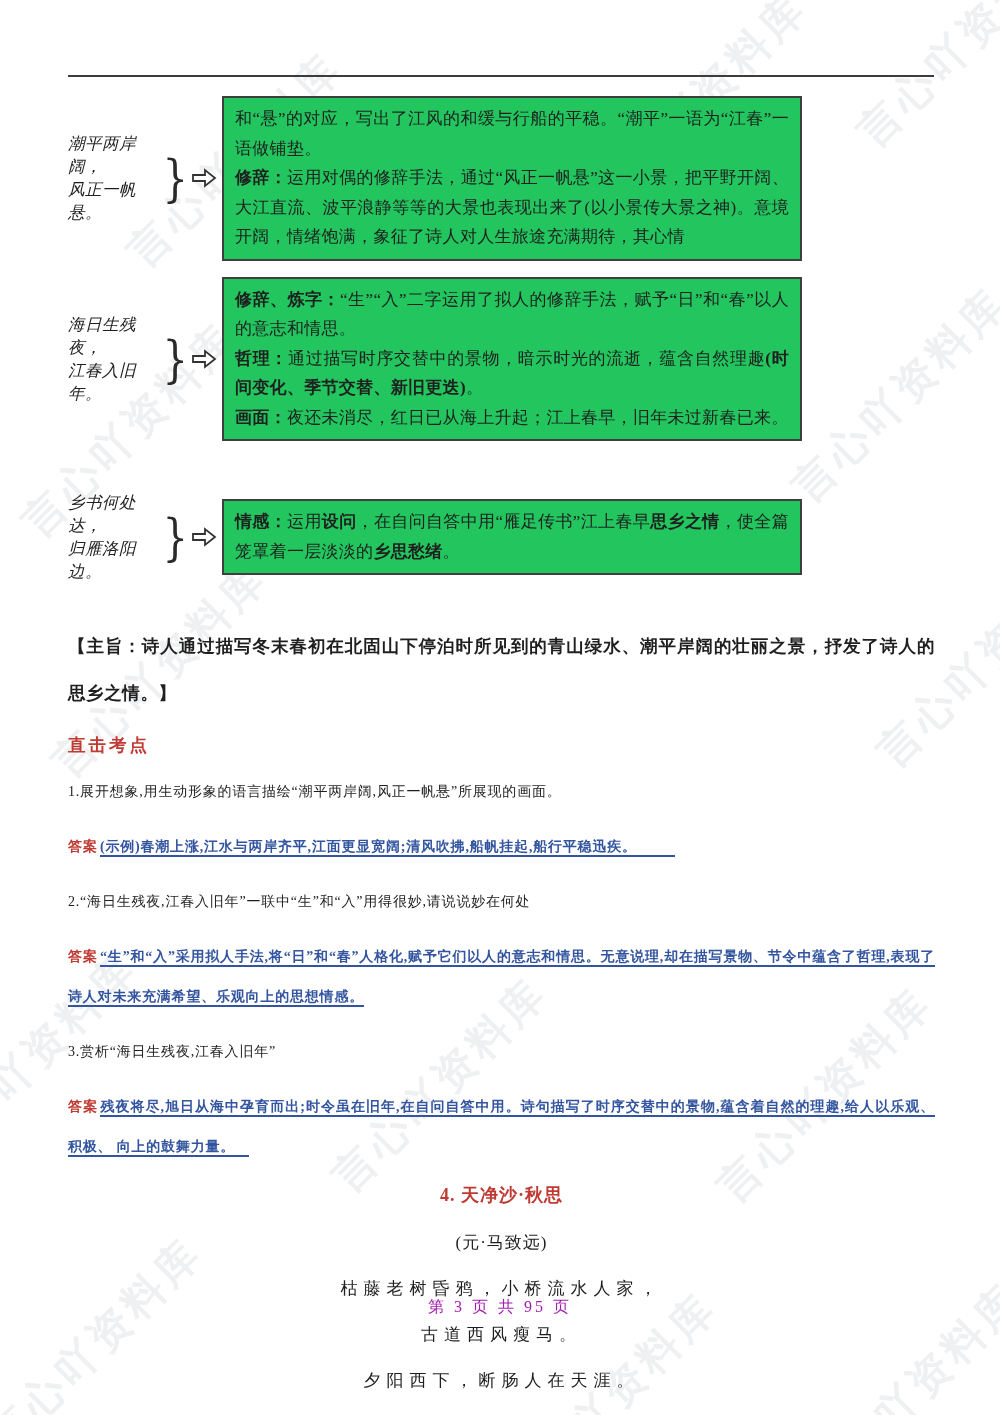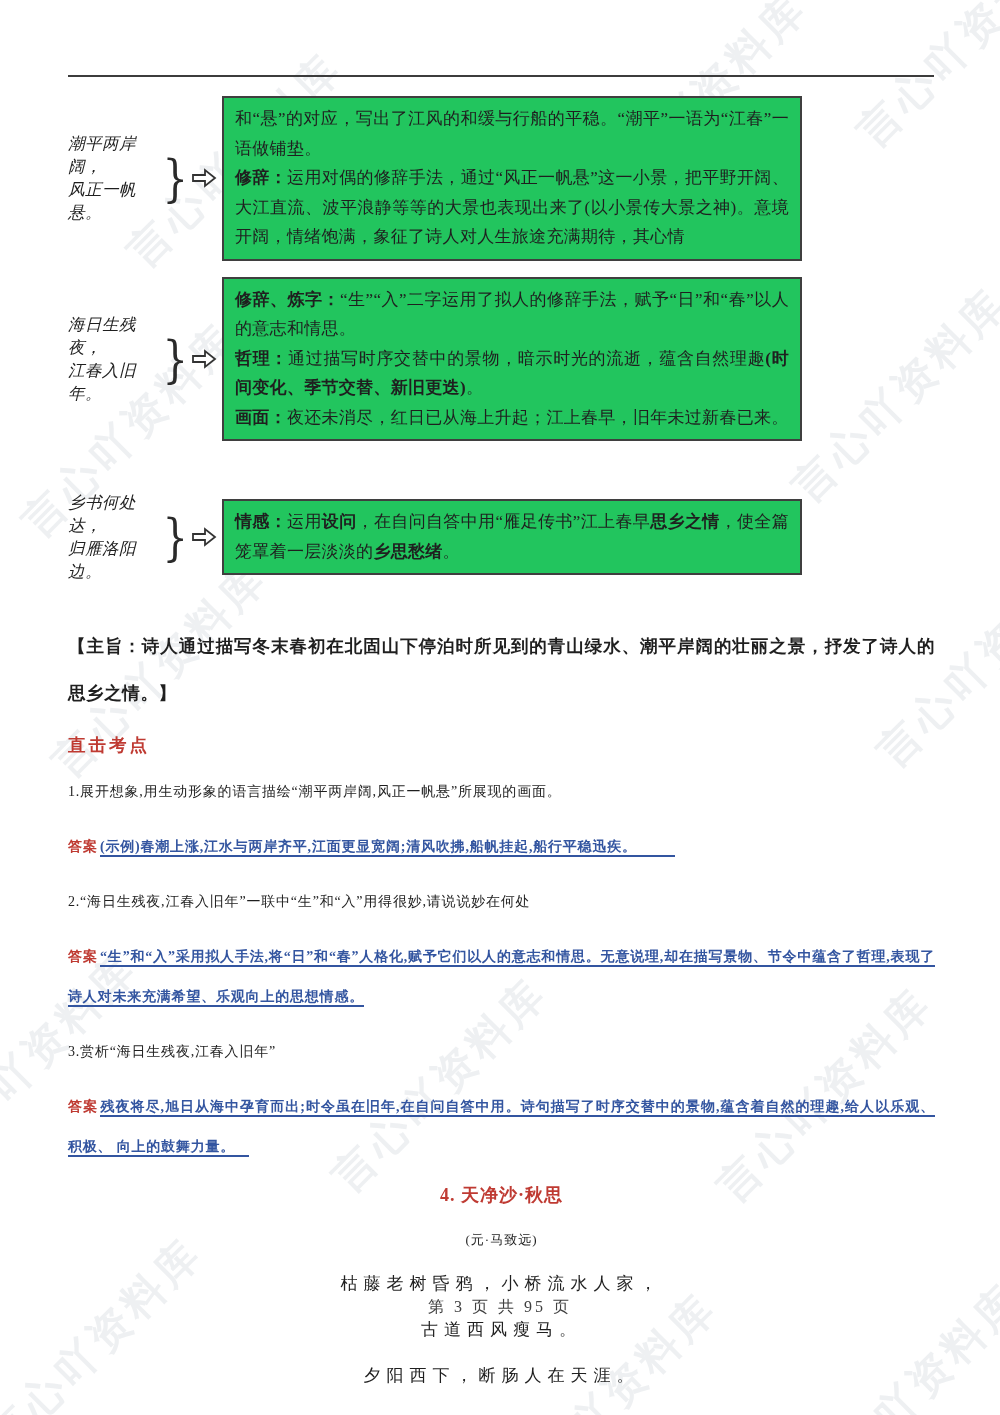--- a/index.html
+++ b/index.html
@@ -68,26 +68,26 @@
     border-bottom:2px solid var(--answer-blue,#3355a0);padding-bottom:1px;
   }
   .pad-xl{padding-right:38px;font-family:Liberation Serif, serif;}
   .pad-sm{padding-right:14px;}
 
   .poem-section{text-align:center;margin-top:16px;}
   .poem-title{
     margin:14px 0 0 0;color:var(--accent-red,#bf3a32);
     font-weight:bold;font-size:18px;letter-spacing:1px;
   }
-  .poem-author{margin:24px 0 16px 0;font-size:13px;letter-spacing:1px;}
+  .poem-author{margin:24px 0 16px 0;font-size:17px;letter-spacing:1px;}
   .poem-line{margin:23px 0 0 0;font-size:17px;letter-spacing:6px;}
 
   .page-footer{
     position:absolute;left:0;right:0;top:1297px;text-align:center;
-    font-size:16px;letter-spacing:3px;color:#404040;z-index:1;
+    font-size:16px;letter-spacing:3px;color:#a21caf;z-index:1;
   }
 </style>
 </head>
 <body>
 
 <div class="page">
 
   <div>
     <span class="wm" style="left:235px;top:160px">言心吖资料库</span>
     <span class="wm" style="left:700px;top:100px">言心吖资料库</span>

